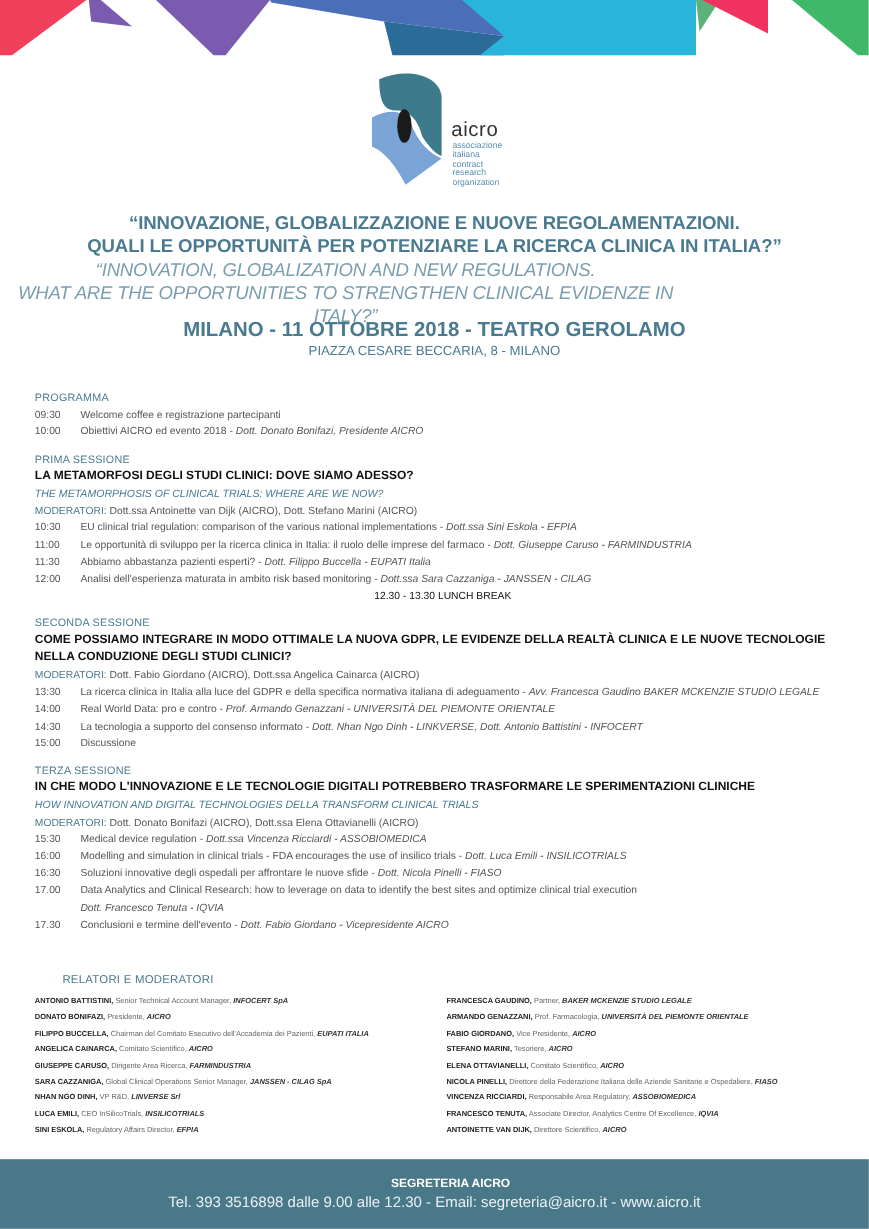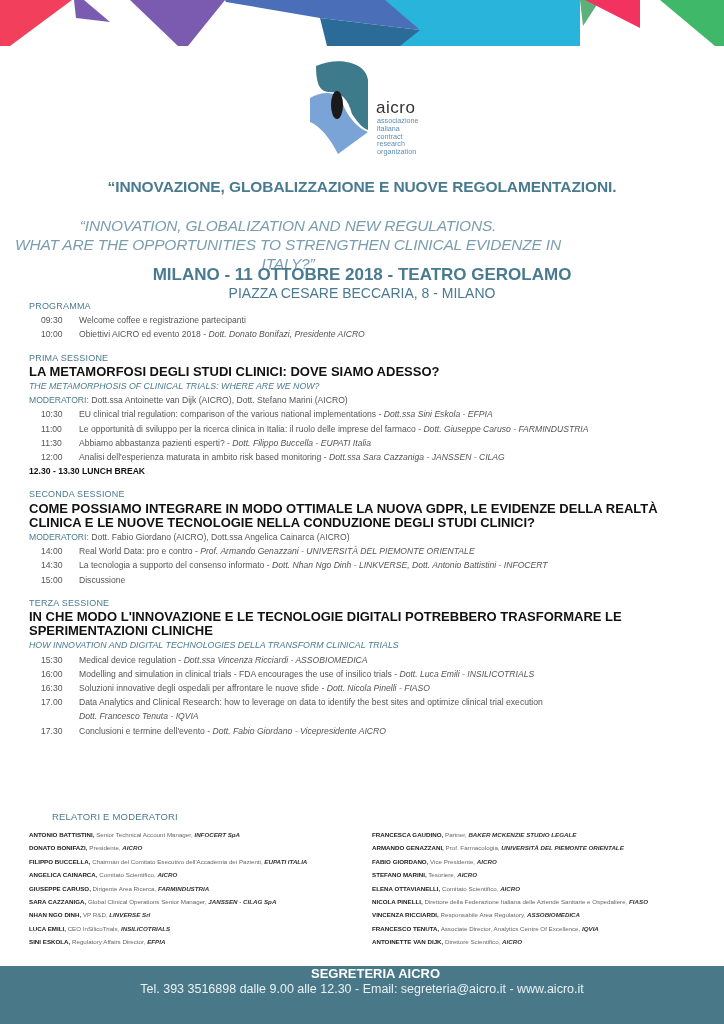--- a/index.html
+++ b/index.html
@@ -15,45 +15,45 @@
   .logo { position: absolute; left: 308px; top: 58px; width: 130px; height: 104px; }
   .logo-word { position: absolute; left: 376px; top: 98px; font-size: 17px; color: #333; letter-spacing: 0.5px; }
   .logo-sub { position: absolute; left: 377px; top: 117px; font-size: 7.2px; line-height: 7.8px; color: #5b8fb5; }
 
   .title-it { position: absolute; left: 0; top: 177px; width: 724px; text-align: center;
     font-weight: bold; color: #4a7a90; font-size: 15.5px; line-height: 19px; letter-spacing: -0.1px; }
   .title-en { position: absolute; left: 0; top: 216px; width: 576px; text-align: center;
     font-style: italic; color: #7a9eb0; font-size: 15.5px; line-height: 19px; letter-spacing: -0.2px; }
   .venue { position: absolute; left: 0; top: 265px; width: 724px; text-align: center; color: #4a7a90; }
   .venue-line1 { font-weight: bold; font-size: 17px; line-height: 19px; }
-  .venue-line2 { font-size: 14px; line-height: 19px; }
-
-  .program { position: absolute; left: 29px; top: 299px; width: 680px; font-size: 8.6px; line-height: 14.2px; }
+  .venue-line2 { font-size: 11px; line-height: 19px; }
+
+  .program { position: absolute; left: 29px; top: 324px; width: 680px; font-size: 8.6px; line-height: 14.2px; }
   .sec-label { color: #4a7a90; font-size: 9px; font-weight: normal; letter-spacing: 0.2px; }
-  .sec-title { color: #111; font-weight: bold; font-size: 13px; }
+  .sec-title { color: #111; font-weight: bold; font-size: 10px; }
   .sec-sub { color: #4a7a90; font-style: italic; font-size: 8.8px; }
   .mods { color: #555; }
   .mods .mlab { color: #4a7a90; }
   .mods .mnames { }
   .row { display: flex; color: #555; }
-  .row .t { width: 38px; flex: 0 0 38px; margin-left: 12px; }
+  .row .t { width: 38px; flex: 0 0 38px; }
   .row .d { flex: 1; }
   .row .sp { font-style: italic; }
-  .lunch { font-weight: bold; color: #111; }
+  .lunch { font-weight: normal; color: #111; text-align: center; }
   .gap { height: 9px; }
 
   .speakers-title { position: absolute; left: 29px; top: 811px; color: #4a7a90; font-size: 9.5px; letter-spacing: 0.2px; padding-left: 23px; }
   .spk-col { position: absolute; top: 828px; width: 340px; font-size: 6.2px; line-height: 13.4px; color: #666; }
   .spk-col.left { left: 29px; }
   .spk-col.right { left: 372px; }
   .spk-col .n { font-weight: bold; color: #222; }
   .spk-col .o { font-style: italic; font-weight: bold; color: #333; }
 
   .footer { position: absolute; left: 0; top: 966px; width: 724px; height: 58px; background: #497889; color: #fff; text-align: center; }
-  .footer .f1 { font-weight: bold; font-size: 13px; line-height: 15px; padding-left: 27px; }
+  .footer .f1 { font-weight: bold; font-size: 10px; margin-top: 13px; line-height: 15px; padding-left: 27px; }
   .footer .f2 { font-size: 12.5px; line-height: 17px; color: #eaf1f4; }
 </style>
 </head>
 <body>
 
 <div class="banner">
   <svg width="724" height="48" viewBox="0 0 724 48">
     <polygon points="0,0 72,0 10,46 0,46" fill="#f23f5c"></polygon>
     <polygon points="74,0 84,0 110,22 76,18" fill="#7a5bb0"></polygon>
     <polygon points="130,0 225,0 188,46 178,46" fill="#7a5bb0"></polygon>
@@ -77,20 +77,21 @@
 <div class="logo-sub">
   <div>associazione</div>
   <div>italiana</div>
   <div>contract</div>
   <div>research</div>
   <div>organization</div>
 </div>
 
 <div class="title-it">
   <div>“INNOVAZIONE, GLOBALIZZAZIONE E NUOVE REGOLAMENTAZIONI.</div>
+  <div>QUALI LE OPPORTUNITÀ PER POTENZIARE LA RICERCA CLINICA IN ITALIA?”</div>
 </div>
 <div class="title-en">
   <div>“INNOVATION, GLOBALIZATION AND NEW REGULATIONS.</div>
   <div>WHAT ARE THE OPPORTUNITIES TO STRENGTHEN CLINICAL EVIDENZE IN ITALY?”</div>
 </div>
 <div class="venue">
   <div class="venue-line1">MILANO - 11 OTTOBRE 2018 - TEATRO GEROLAMO</div>
   <div class="venue-line2">PIAZZA CESARE BECCARIA, 8 - MILANO</div>
 </div>
 
@@ -126,36 +127,41 @@
       <span class="t">12:00</span>
       <span class="d"><span>Analisi dell'esperienza maturata in ambito risk based monitoring - </span><span class="sp">Dott.ssa Sara Cazzaniga - JANSSEN - CILAG</span></span>
     </div>
   <div class="lunch">12.30 - 13.30  LUNCH BREAK</div>
   <div class="gap"></div>
 
   <div class="sec-label">SECONDA SESSIONE</div>
   <div class="sec-title">COME POSSIAMO INTEGRARE IN MODO OTTIMALE LA NUOVA GDPR, LE EVIDENZE DELLA REALTÀ CLINICA E LE NUOVE TECNOLOGIE NELLA CONDUZIONE DEGLI STUDI CLINICI?</div>
   <div class="mods"><span class="mlab">MODERATORI: </span><span class="mnames">Dott. Fabio Giordano (AICRO), Dott.ssa Angelica Cainarca (AICRO)</span></div>
   <div class="row">
+      <span class="t">13:30</span>
+      <span class="d"><span>La ricerca clinica in Italia alla luce del GDPR e della specifica normativa italiana di adeguamento - </span><span class="sp">Avv. Francesca Gaudino BAKER MCKENZIE STUDIO LEGALE</span></span>
+    </div>
+  <div class="row">
       <span class="t">14:00</span>
       <span class="d"><span>Real World Data: pro e contro - </span><span class="sp">Prof. Armando Genazzani - UNIVERSITÀ DEL PIEMONTE ORIENTALE</span></span>
     </div>
   <div class="row">
       <span class="t">14:30</span>
       <span class="d"><span>La tecnologia a supporto del consenso informato - </span><span class="sp">Dott. Nhan Ngo Dinh - LINKVERSE, Dott. Antonio Battistini - INFOCERT</span></span>
     </div>
   <div class="row">
       <span class="t">15:00</span>
       <span class="d"><span>Discussione</span></span>
     </div>
   <div class="gap"></div>
 
   <div class="sec-label">TERZA SESSIONE</div>
   <div class="sec-title">IN CHE MODO L'INNOVAZIONE E LE TECNOLOGIE DIGITALI POTREBBERO TRASFORMARE LE SPERIMENTAZIONI CLINICHE</div>
   <div class="sec-sub">HOW INNOVATION AND DIGITAL TECHNOLOGIES DELLA TRANSFORM CLINICAL TRIALS</div>
+  <div class="mods"><span class="mlab">MODERATORI: </span><span class="mnames">Dott. Donato Bonifazi (AICRO), Dott.ssa Elena Ottavianelli (AICRO)</span></div>
   <div class="row">
       <span class="t">15:30</span>
       <span class="d"><span>Medical device regulation - </span><span class="sp">Dott.ssa Vincenza Ricciardi - ASSOBIOMEDICA</span></span>
     </div>
   <div class="row">
       <span class="t">16:00</span>
       <span class="d"><span>Modelling and simulation in clinical trials - FDA encourages the use of insilico trials - </span><span class="sp">Dott. Luca Emili - INSILICOTRIALS</span></span>
     </div>
   <div class="row">
       <span class="t">16:30</span>

